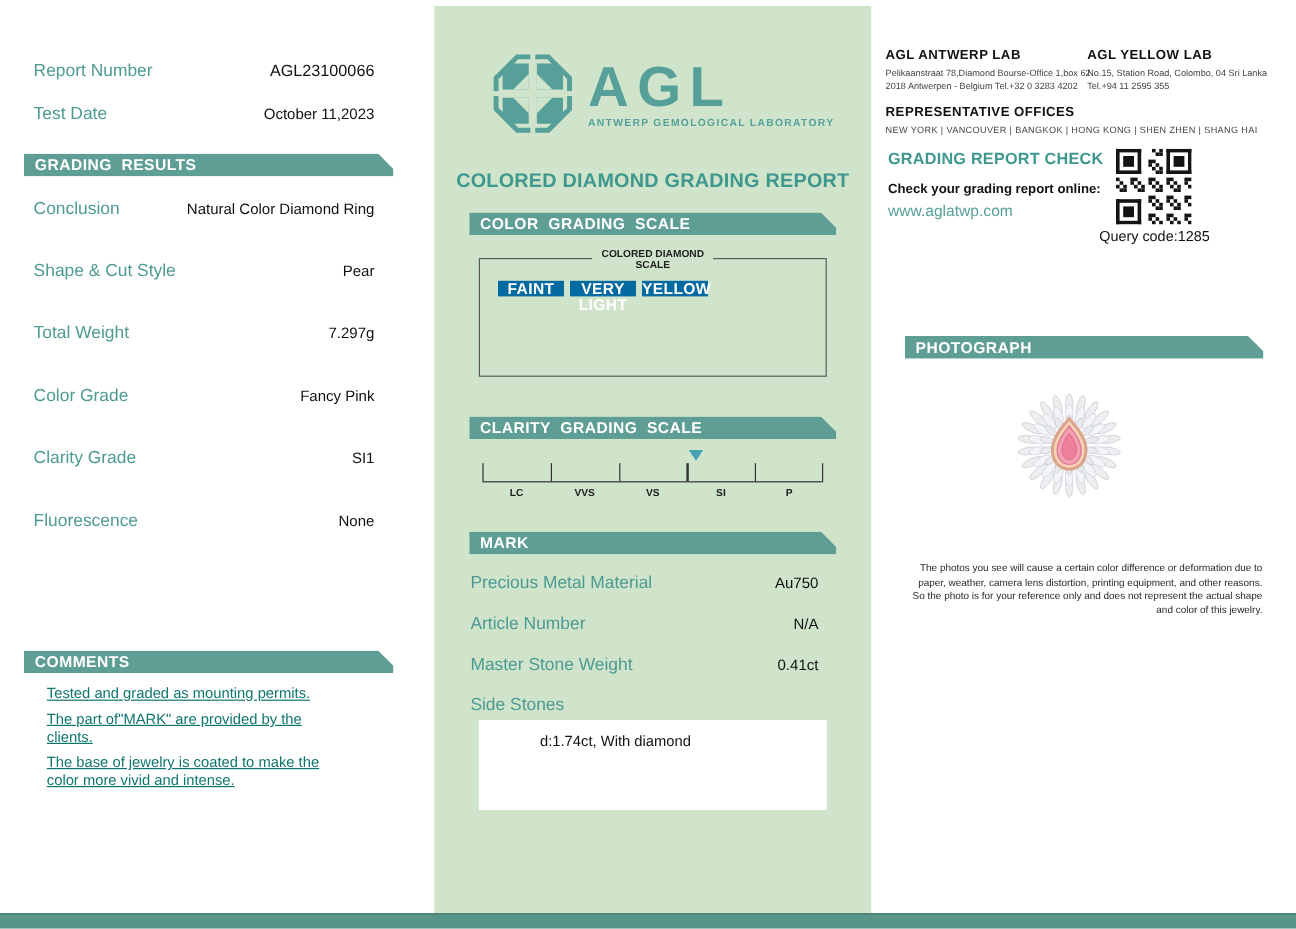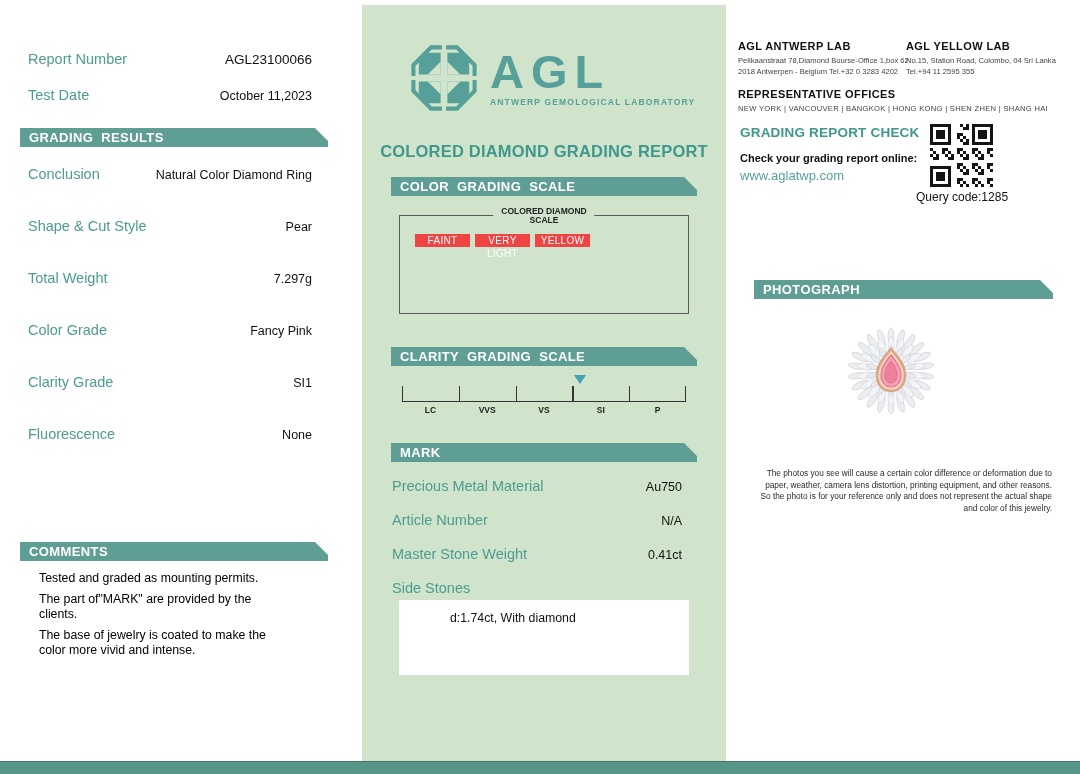--- a/index.html
+++ b/index.html
@@ -14,34 +14,34 @@
   
   .bar{background:#5f9e94;color:#fff;font-weight:bold;font-size:13px;height:19px;line-height:19px;
        padding-left:9px;letter-spacing:.4px;white-space:pre;
        clip-path:polygon(0 0, calc(100% - 13px) 0, 100% 13px, 100% 100%, 0 100%);}
 
   
   .frow{position:absolute;left:28px;width:284px;display:flex;justify-content:space-between;align-items:baseline;}
   .lbl{color:#4d9b92;font-size:14.5px;}
   .val{color:#111;font-size:12.5px;}
   .val.big{font-size:13.5px;}
-  .comments-text{position:absolute;left:39px;top:571px;width:252px;font-size:12.3px;line-height:15px;color:#000000;}
+  .comments-text{position:absolute;left:39px;top:571px;width:252px;font-size:12.3px;line-height:15px;color:#0f766e;text-decoration:underline;}
   .comments-text p{margin:0 0 6px 0;}
 
   
   .logo-row{position:absolute;left:46px;top:44px;display:flex;align-items:flex-start;}
   .brand{color:#57a099;font-weight:bold;font-size:47px;letter-spacing:7px;line-height:44px;margin-top:6px;}
   .brand-sub{color:#57a099;font-weight:bold;font-size:8.6px;letter-spacing:1.1px;margin-top:3px;white-space:nowrap;}
   .report-title{position:absolute;left:0;top:142px;width:364px;text-align:center;color:#3f988e;
                 font-weight:bold;font-size:16.5px;letter-spacing:.2px;}
   .mid-bar{position:absolute;left:29px;width:297px;}
   .scale-outer{position:absolute;left:37px;top:215px;width:288px;height:97px;border:1px solid #5a5a5a;}
   .scale-label{position:absolute;left:50%;top:-9px;transform:translateX(-50%);background:#cfe4cb;
                padding:0 8px;text-align:center;font-size:8.5px;font-weight:bold;color:#222;line-height:9px;white-space:nowrap;}
-  .chip{background:#ef4444;color:#fff;font-weight:normal;font-size:10px;letter-spacing:.3px;
+  .chip{background:#0369a1;color:#fff;font-weight:bold;font-size:13px;letter-spacing:.3px;
         height:13px;line-height:13px;text-align:center;}
   .row1{position:absolute;left:15px;top:18px;display:flex;gap:5px;}
   .row1 .chip{width:55px;}
   .scale-inner{position:absolute;left:8px;top:43px;width:269px;height:47px;border:1px solid #5a5a5a;}
   .inner-label{position:absolute;right:28px;top:-9px;background:#cfe4cb;padding:0 5px;text-align:center;
                font-size:6.8px;font-weight:bold;color:#222;line-height:8px;white-space:nowrap;}
   .frow2{position:absolute;left:6px;width:257px;display:flex;justify-content:space-between;}
   .frow2 .chip{width:84px;}
   .ruler{position:absolute;left:40px;top:385px;width:284px;height:16px;border-bottom:1.5px solid #333;}
   .tick{position:absolute;bottom:0;width:1.3px;height:15px;background:#333;}

